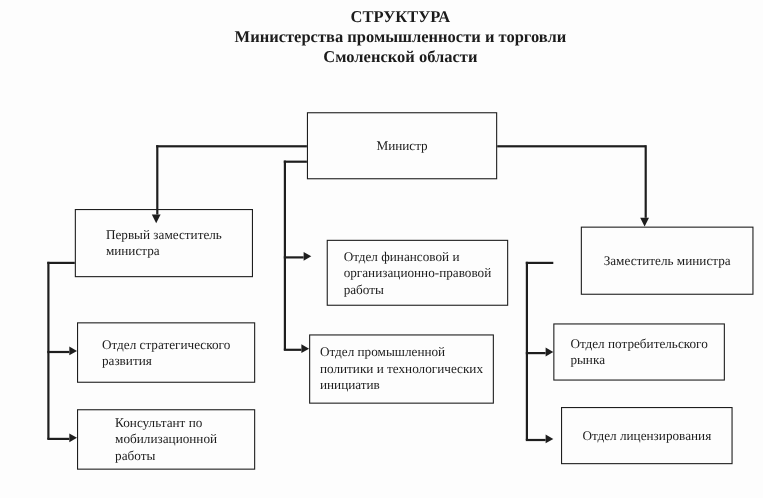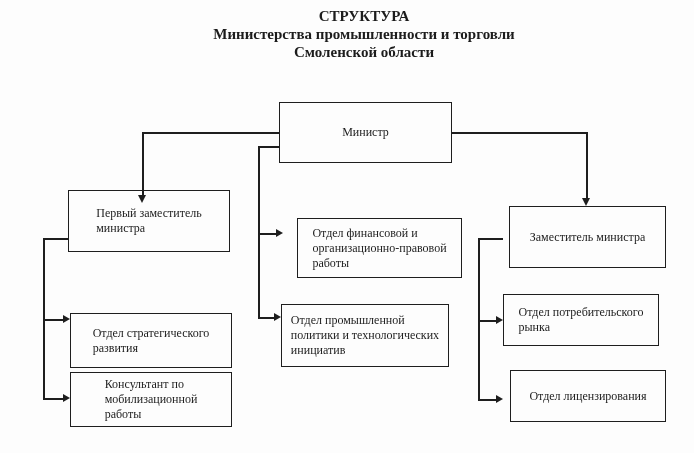--- a/index.html
+++ b/index.html
@@ -47,25 +47,25 @@
   .arr-right{
     position:absolute;width:0;height:0;
     border-top:4.5px solid transparent;
     border-bottom:4.5px solid transparent;
     border-left:7px solid var(--line);
   }
 
   
   #n-minister{left:279px;top:102px;width:173px;height:61px;}
   #n-first-deputy{left:68px;top:190px;width:162px;height:62px;}
-  #n-strategic{left:70px;top:293px;width:162px;height:55px;margin-top:20px;}
+  #n-strategic{left:70px;top:293px;width:162px;height:55px;}
   #n-mobilization{left:70px;top:372px;width:162px;height:55px;}
   #n-finance{left:297px;top:206px;width:165px;height:60px;margin-top:12px;}
   #n-industrial{left:281px;top:304px;width:168px;height:63px;}
-  #n-deputy{left:509px;top:206px;width:157px;height:62px;}
+  #n-deputy{left:528px;top:206px;width:157px;height:62px;}
   #n-consumer{left:503px;top:294px;width:156px;height:52px;}
   #n-licensing{left:510px;top:370px;width:156px;height:52px;}
 </style>
 </head>
 <body>
 
 <div class="stage">
 
   <div class="title">СТРУКТУРА
 Министерства промышленности и торговли

